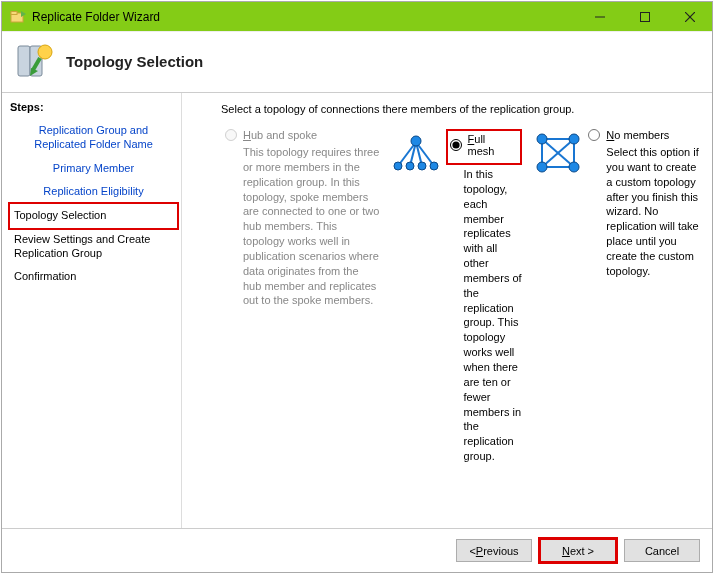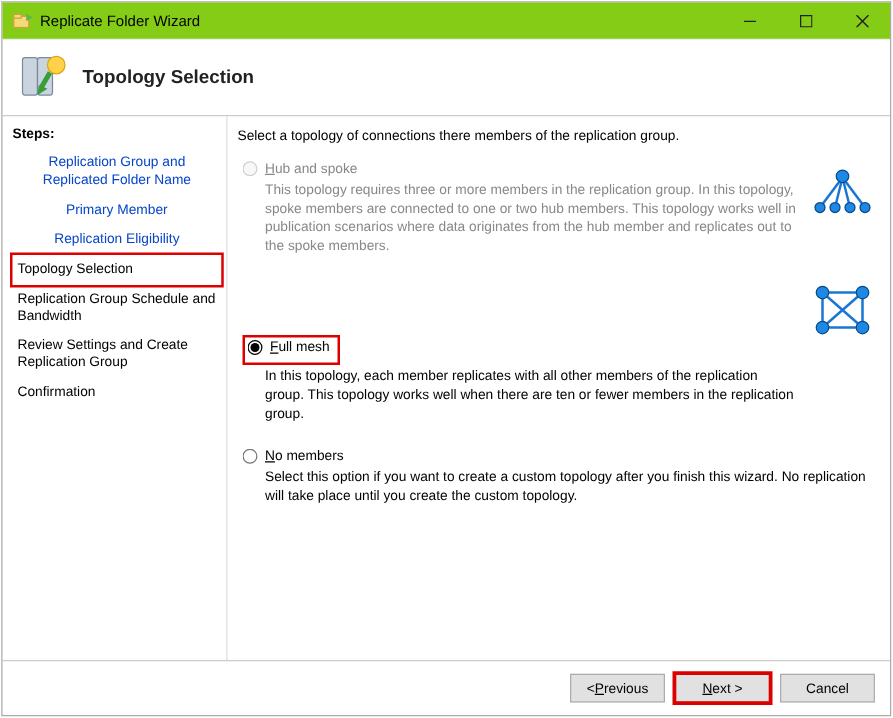--- a/index.html
+++ b/index.html
@@ -42,20 +42,21 @@
       padding: 8px 12px 10px 12px;
       border-bottom: 1px solid #ccc;
       gap: 10px;
     }
     .header-icon { width: 42px; height: 42px; display:flex;}
     .header-title { font-size: 15px; font-weight: bold; color: #222; }
     .body {
       display: flex;
       flex: 1;
       min-height: 0;
+      gap: 31px;
     }
     .sidebar {
       width: 180px;
       padding: 8px 4px 8px 8px;
       border-right: 1px solid #ddd;
       display:flex; flex-direction:column;
       gap:0;
     }
     .sidebar-heading { font-weight: bold; margin-bottom: 6px; font-size:11px;}
     .step {
@@ -66,21 +67,21 @@
     }
     .step.link { color: #0645c9; text-align: center; }
     .step.current { color: #000; background:#fff; }
     .main {
       flex: 1;
       padding: 10px 12px 8px 8px;
       display: flex; flex-direction: column;
       position:relative;
     }
     .instruction { color: #000; margin-bottom: 14px; font-size:11px;}
-    .options { display:flex; flex-direction:column; gap:4px; padding-left:4px;}
+    .options { display:flex; gap:4px; padding-left:4px;}
     .option-block { display:flex; gap:10px; margin-bottom:16px; align-items:flex-start;}
     .option-text { flex:1; }
     .radio-row { display:flex; align-items:center; gap:6px; margin-bottom:4px;}
     .radio { width:12px; height:12px; }
     .radio-label { font-size:11px; }
     .radio-label .ul { text-decoration: underline; }
     .disabled .radio-label, .disabled .desc { color:#888;}
     .desc { color:#000; font-size:11px; padding-left:18px; line-height:1.35; margin-top:2px;}
     .topo-icon { width:52px; min-width:52px; height:48px; display:flex; align-items:center; justify-content:center;}
     .footer {
@@ -90,21 +91,21 @@
     }
     .btn {
       min-width:76px; height:23px;
       border:1px solid #adadad; background:#e1e1e1;
       font-size:11px; padding:0 10px;
       display:flex; align-items:center; justify-content:center;
       cursor:pointer;
     }
     .btn .ul { text-decoration: underline;}
     .highlight { outline:3px solid #d00; outline-offset:-1px;}
-    .highlight-inline { border:2px solid #d00; padding:2px 6px 2px 2px; display:inline-flex;margin-top:44px;}
+    .highlight-inline { border:2px solid #d00; padding:2px 6px 2px 2px; display:inline-flex;}
     .step.highlight { outline:2px solid #d00; outline-offset:0; color:#000;}
     input[type=radio]{ accent-color:#000; width:12px;height:12px;}
   </style>
 </head>
 <body>
 
 <div class="window">
   <div class="titlebar">
     <span class="title-icon">
       <svg width="16" height="16" viewBox="0 0 16 16">
@@ -147,21 +148,20 @@
     <div class="header-title">Topology Selection</div>
   </div>
 
   <div class="body">
     <div class="sidebar">
       <div class="sidebar-heading">Steps:</div>
       <div class="step link">Replication Group and Replicated Folder Name</div>
       <div class="step link">Primary Member</div>
       <div class="step link">Replication Eligibility</div>
       <div class="step current highlight">Topology Selection</div>
-      <div class="step">Replication Group Schedule and Bandwidth</div>
       <div class="step">Review Settings and Create Replication Group</div>
       <div class="step">Confirmation</div>
     </div>
 
     <div class="main">
       <div class="instruction">Select a topology of connections there members of the replication group.</div>
 
       <div class="options">
 
         <div class="option-block disabled">

